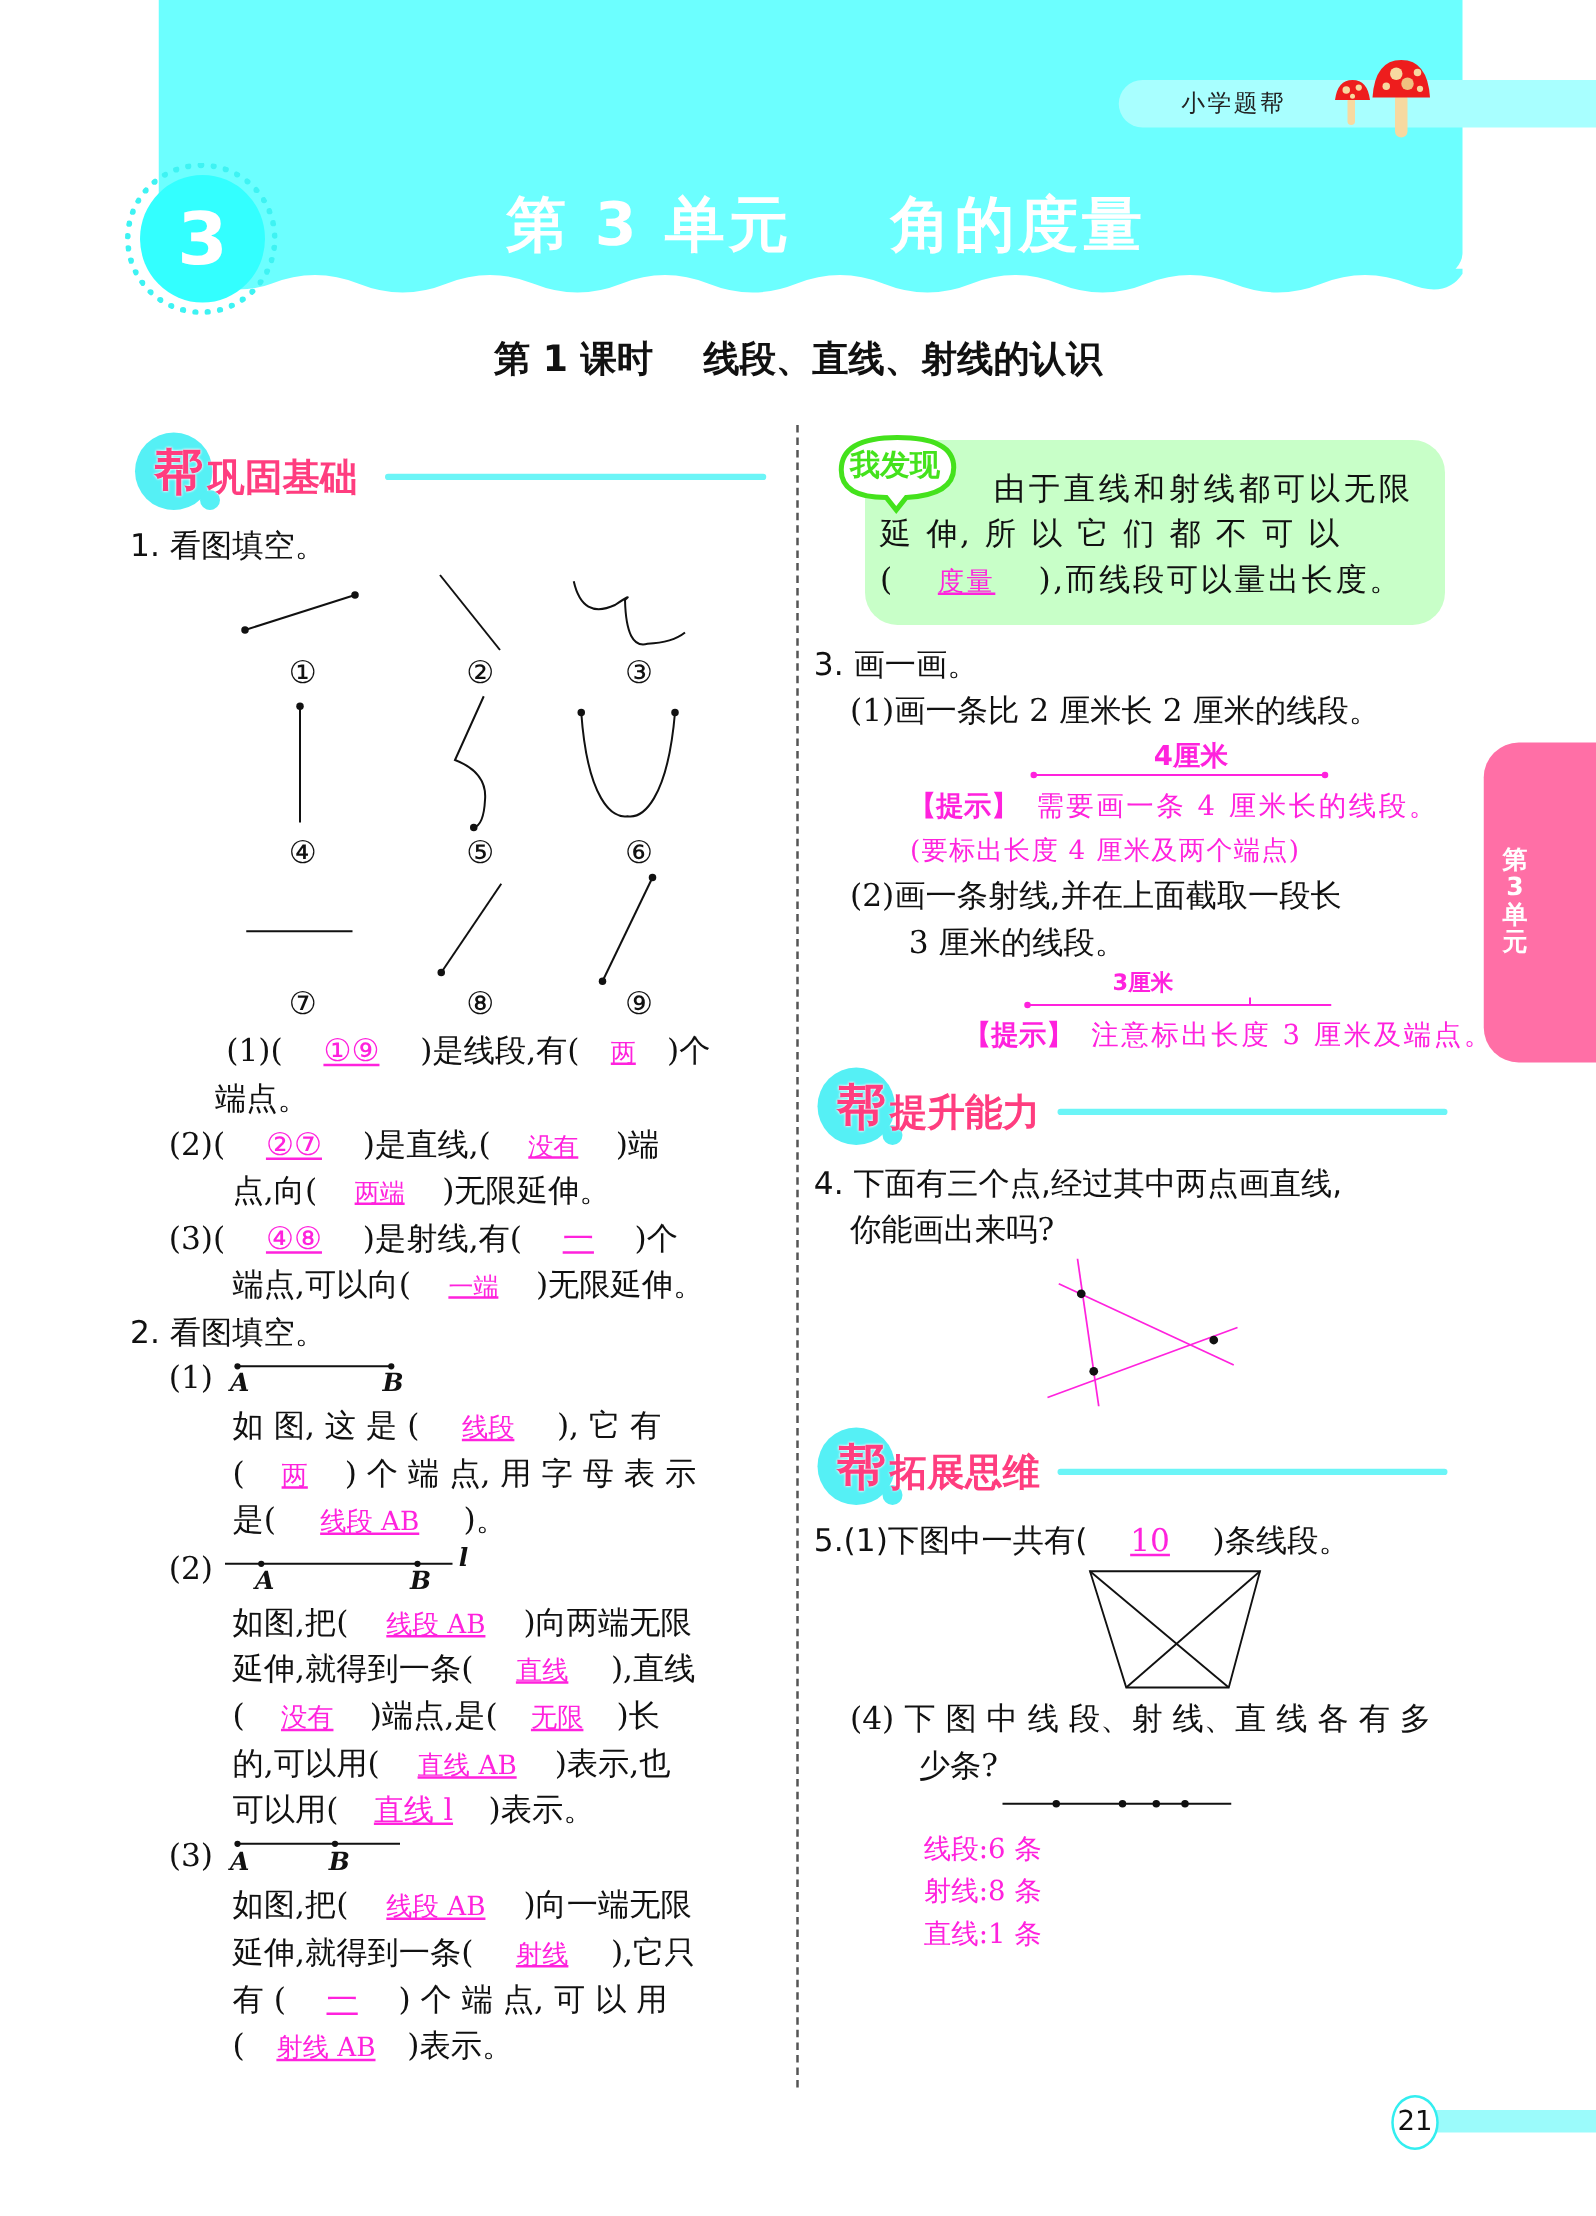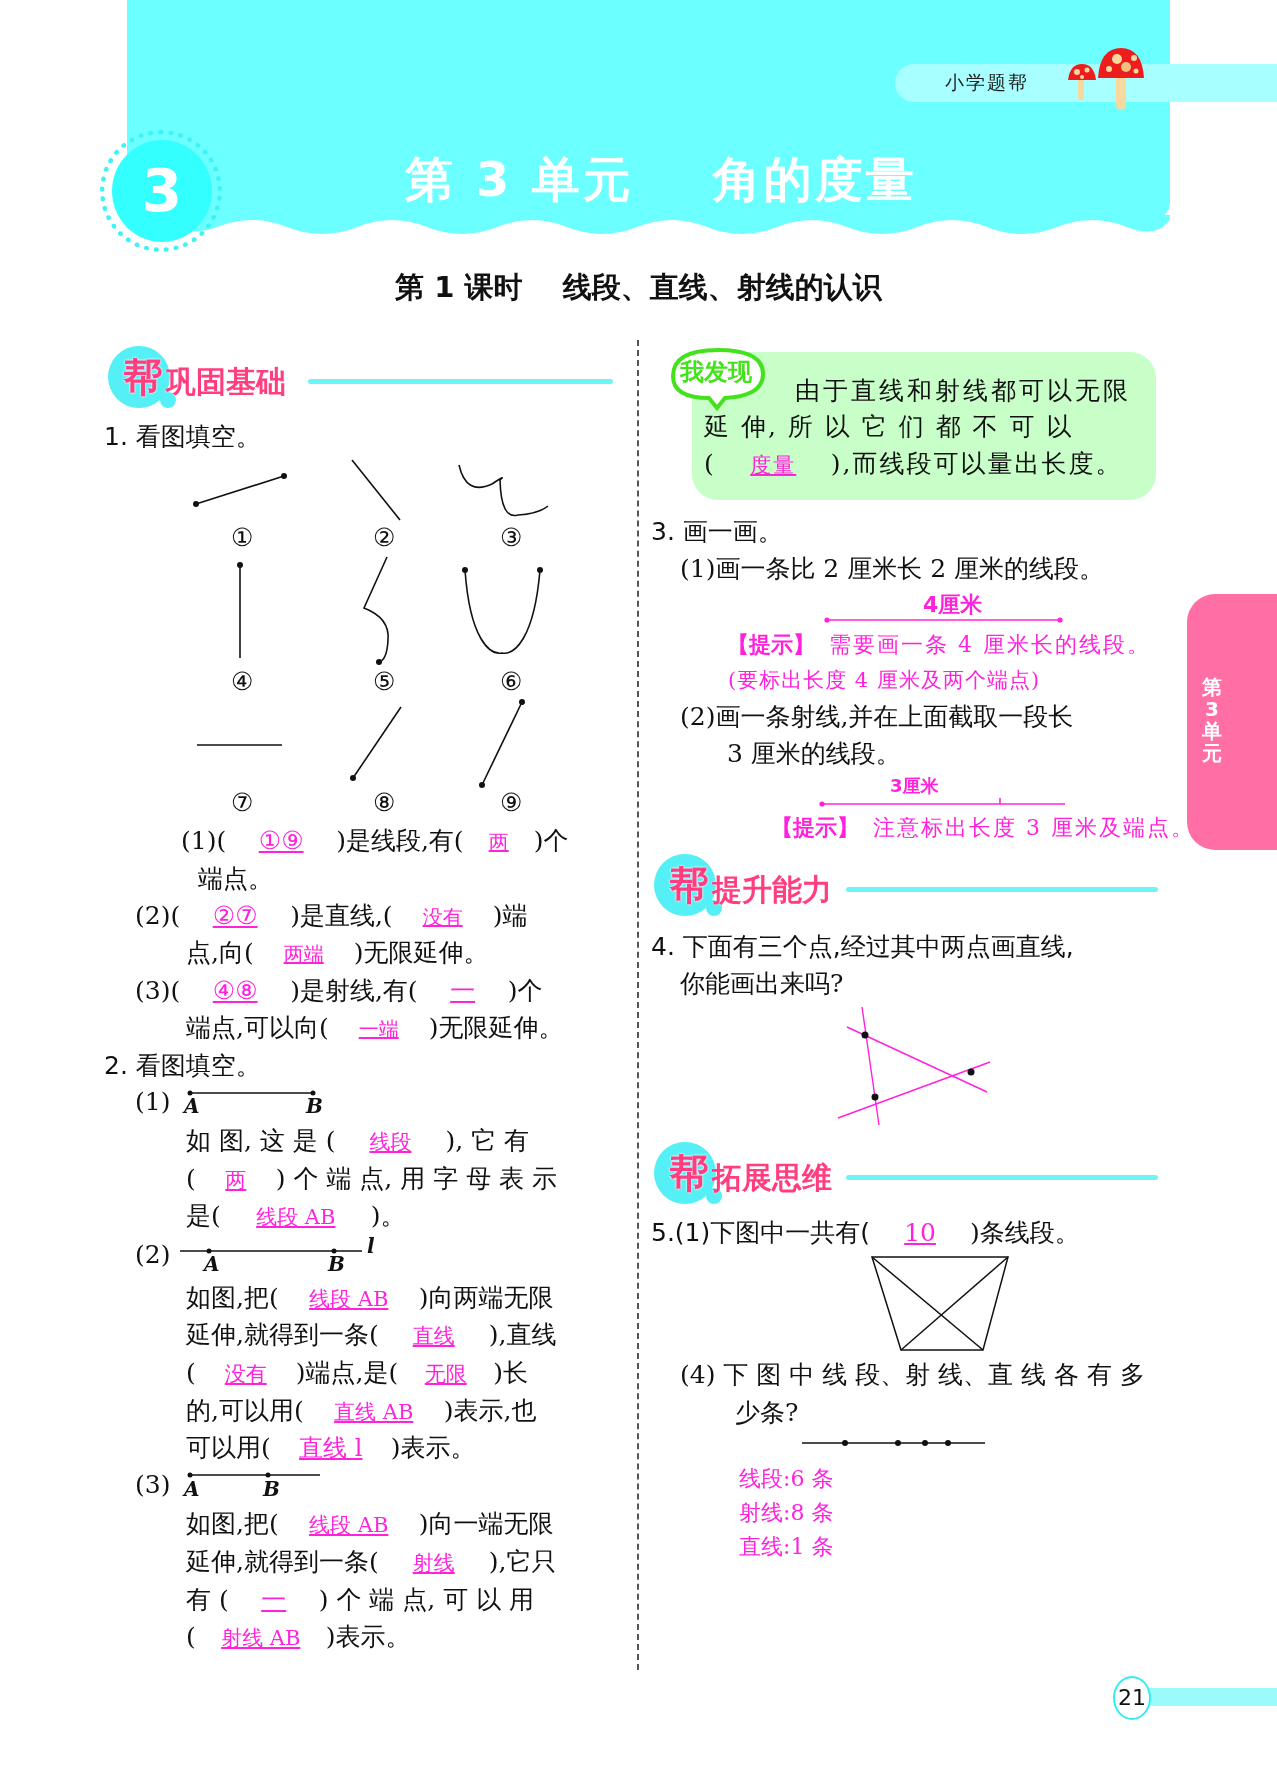--- a/index.html
+++ b/index.html
@@ -128,21 +128,21 @@
 <div class="line" style="left:373px;top:523px;">②</div>
 <div class="line" style="left:500px;top:523px;">③</div>
 <div class="line" style="left:231px;top:667px;">④</div>
 <div class="line" style="left:373px;top:667px;">⑤</div>
 <div class="line" style="left:500px;top:667px;">⑥</div>
 <div class="line" style="left:231px;top:788px;">⑦</div>
 <div class="line" style="left:373px;top:788px;">⑧</div>
 <div class="line" style="left:500px;top:788px;">⑨</div>
 
 <div class="line" style="left:135px;top:824px;margin-left:46px;"><span>(1)(</span><span class="paren ans" style="width:110px;">①⑨</span><span>)是线段,有(</span><span class="paren ans" style="width:70px;font-size:20px;">两</span><span>)个</span></div>
-<div class="line" style="left:198px;top:862px;">端点。</div>
+<div class="line" style="left:172px;top:862px;">端点。</div>
 
 <div class="line" style="left:135px;top:899px;"><span>(2)(</span><span class="paren ans" style="width:110px;">②⑦</span><span>)是直线,(</span><span class="paren ans" style="width:100px;font-size:20px;">没有</span><span>)端</span></div>
 <div class="line" style="left:186px;top:936px;"><span>点,向(</span><span class="paren ans" style="width:100px;font-size:20px;">两端</span><span>)无限延伸。</span></div>
 
 <div class="line" style="left:135px;top:974px;"><span>(3)(</span><span class="paren ans" style="width:110px;">④⑧</span><span>)是射线,有(</span><span class="paren ans" style="width:90px;">一</span><span>)个</span></div>
 <div class="line" style="left:186px;top:1011px;"><span>端点,可以向(</span><span class="paren ans" style="width:100px;font-size:20px;">一端</span><span>)无限延伸。</span></div>
 
 <div class="line sans" style="left:104px;top:1049px;">2. 看图填空。</div>
 
 <div class="line" style="left:135px;top:1087px;">(1)</div>

